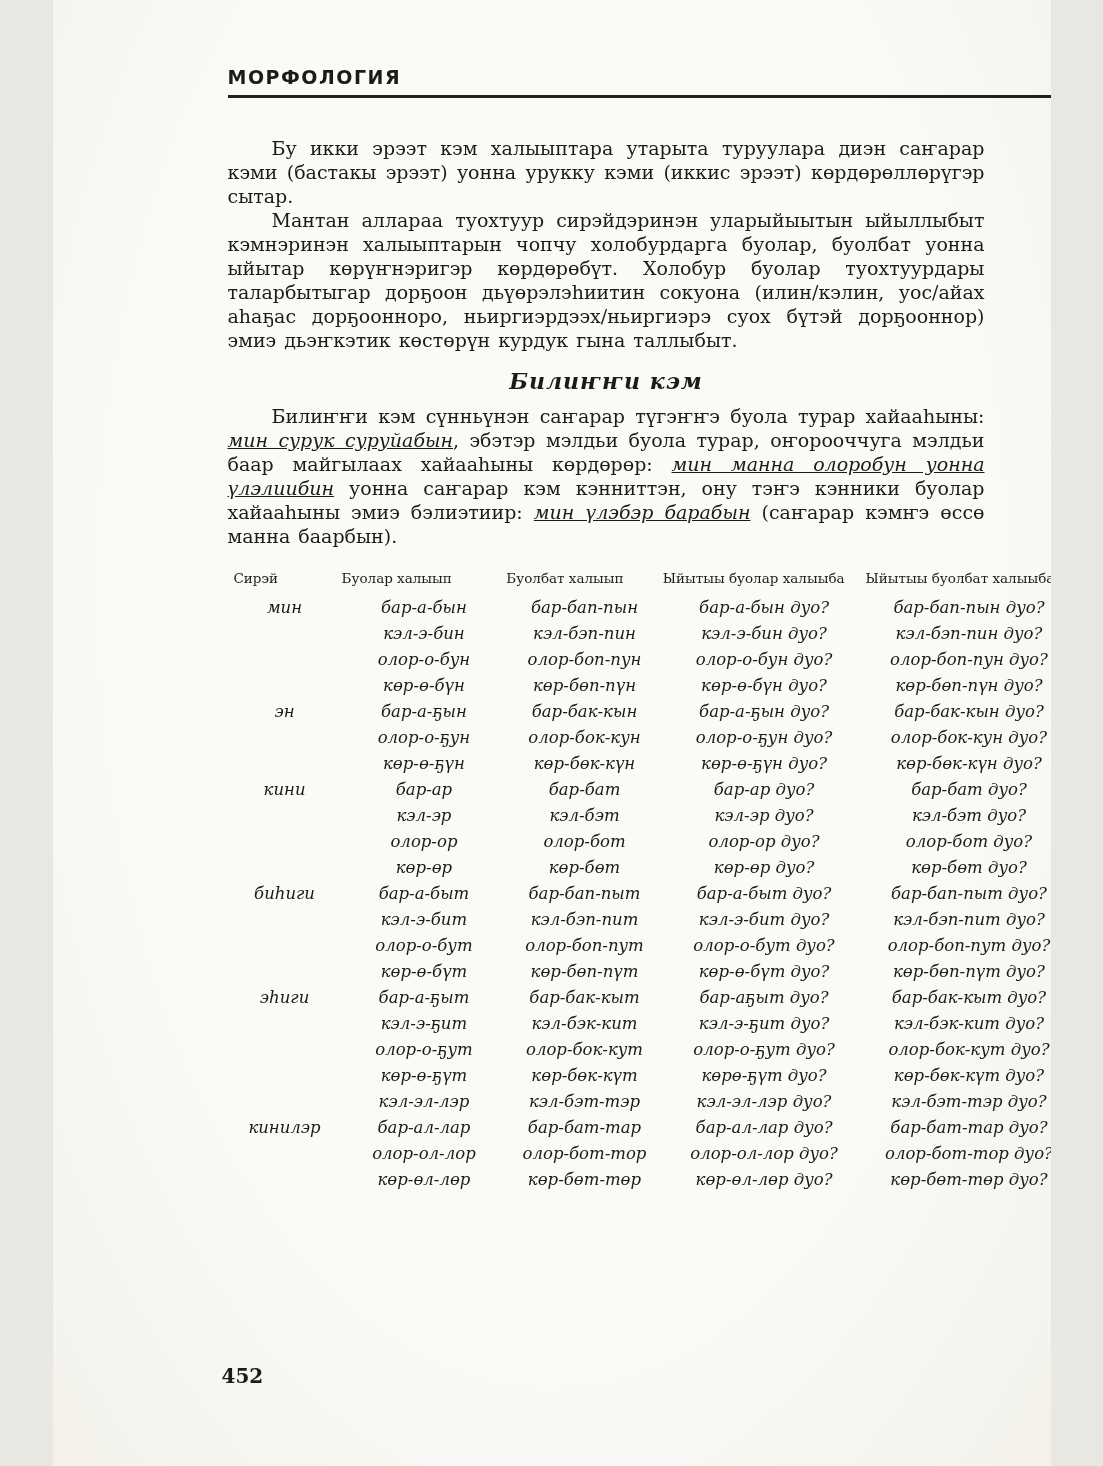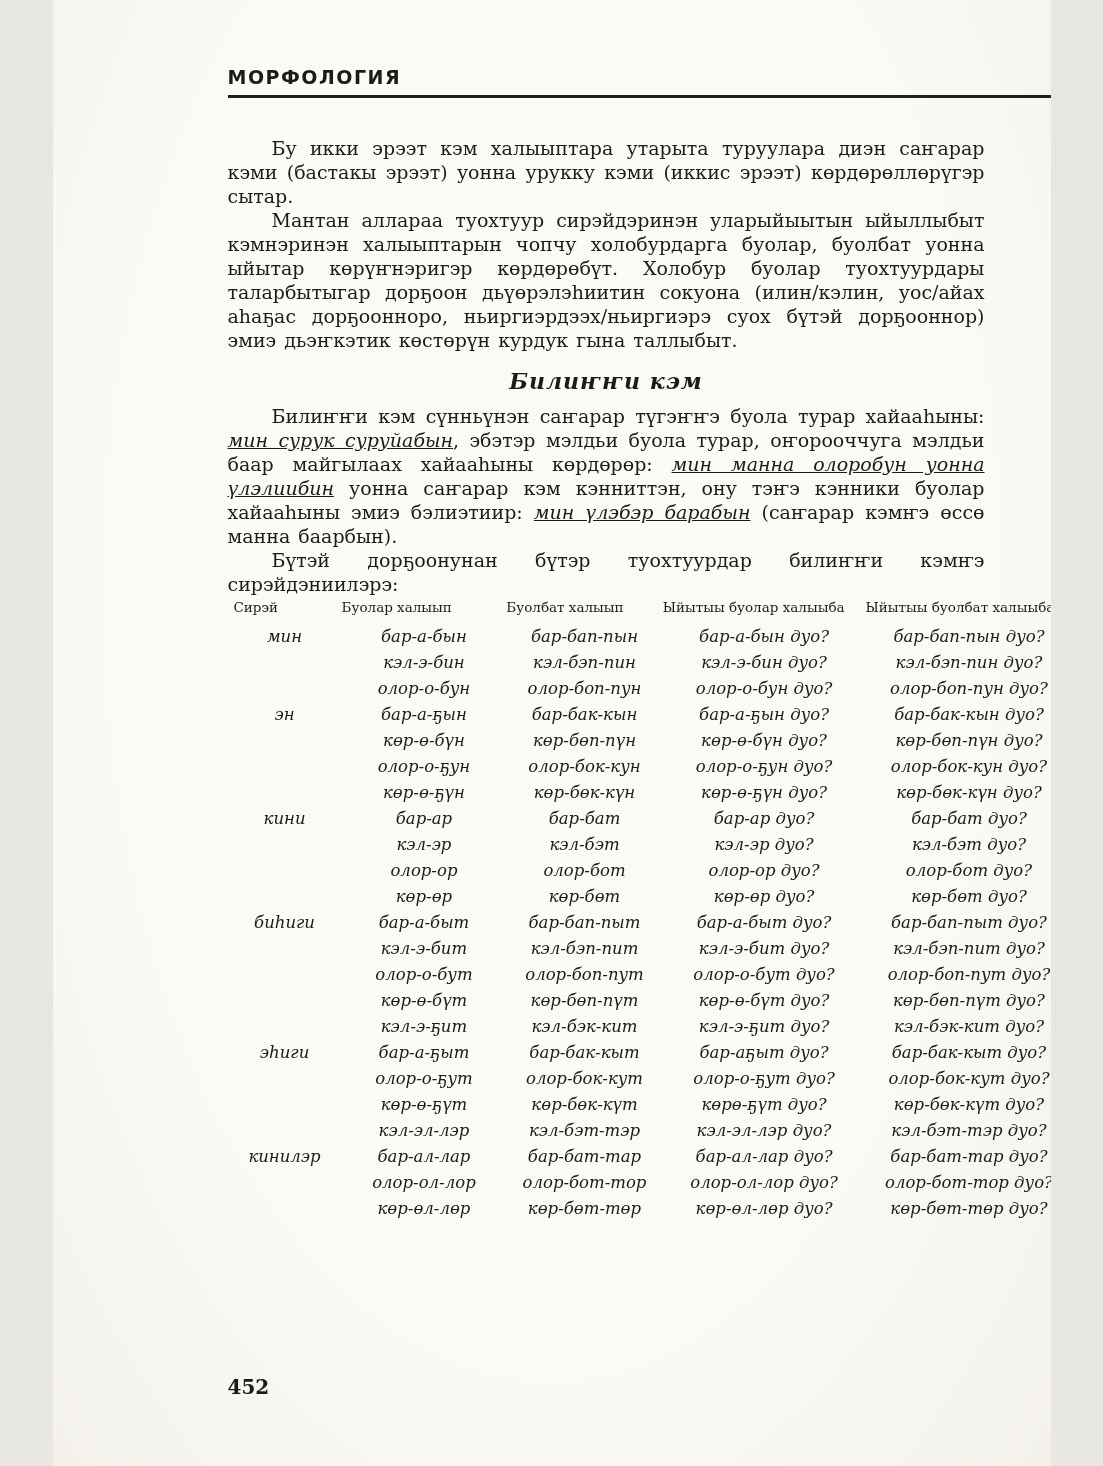--- a/index.html
+++ b/index.html
@@ -46,21 +46,21 @@
   .section-heading{
     width:757px;
     margin:16px 0 10px 0;
     text-align:center;
     font-size:22px;
     font-weight:bold;
     font-style:italic;
     letter-spacing:1px;
   }
   .tbl{
-    margin-top:3px;
+    margin-top:22px;
     width:845px;
     border-collapse:collapse;
     table-layout:fixed;
   }
   .tbl th{
     font-weight:normal;
     font-size:13.5px;
     padding:0 0 9px 0;
     text-align:left;
     white-space:nowrap;
@@ -69,43 +69,41 @@
   .tbl td{
     font-style:italic;
     font-size:16.5px;
     line-height:26px;
     padding:0;
     text-align:center;
     white-space:nowrap;
   }
   .page-number{
     position:absolute;
-    left:175px;top:1364px;
+    left:169px;top:1364px;
     font-size:20px;
     font-weight:bold;
-    margin-top:11px;
   }
 </style>
 </head>
 <body>
 
 <div class="page">
   <div class="content">
 
     <div class="running-head">МОРФОЛОГИЯ</div>
     <div class="rule"></div>
 
     <p class="bodytext p1">Бу икки эрээт кэм халыыптара утарыта туруулара диэн саҥарар кэми (бастакы эрээт) уонна урукку кэми (иккис эрээт) көрдөрөллөрүгэр сытар.</p>
     <p class="bodytext">Мантан аллараа туохтуур сирэйдэринэн уларыйыытын ыйыллыбыт кэмнэринэн халыыптарын чопчу холобурдарга буолар, буолбат уонна ыйытар көрүҥнэригэр көрдөрөбүт. Холобур буолар туохтуурдары таларбытыгар дорҕоон дьүөрэлэһиитин сокуона (илин/кэлин, уос/айах аһаҕас дорҕоонноро, ньиргиэрдээх/ньиргиэрэ суох бүтэй дорҕооннор) эмиэ дьэҥкэтик көстөрүн курдук гына таллыбыт.</p>
 
     <h2 class="section-heading">Билиҥҥи кэм</h2>
 
     <p class="bodytext"><span>Билиҥҥи кэм сүнньүнэн саҥарар түгэҥҥэ буола турар хайааһыны: </span><span class="it">мин сурук суруйабын</span><span>, эбэтэр мэлдьи буола турар, оҥорооччуга мэлдьи баар майгылаах хайааһыны көрдөрөр: </span><span class="it">мин манна олоробун уонна үлэлиибин</span><span> уонна саҥарар кэм кэнниттэн, ону тэҥэ кэнники буолар хайааһыны эмиэ бэлиэтиир: </span><span class="it">мин үлэбэр барабын</span><span> (саҥарар кэмҥэ өссө манна баарбын).</span></p>
 
-    <p class="bodytext">Бүтэй дорҕоонунан бүтэр туохтуурдар билиҥҥи кэмҥэ сирэйдэниилэрэ:</p>
 
     <table class="tbl">
       <colgroup>
         <col style="width:13.5%">
           <col style="width:19.5%">
           <col style="width:18.5%">
           <col style="width:24%">
           <col style="width:24.5%">
       </colgroup>
       <thead>
@@ -133,35 +131,35 @@
             <td>кэл-бэп-пин дуо?</td>
           </tr>
         <tr>
             <td></td>
             <td>олор-о-бун</td>
             <td>олор-боп-пун</td>
             <td>олор-о-бун дуо?</td>
             <td>олор-боп-пун дуо?</td>
           </tr>
         <tr>
+            <td></td>
+            <td>көр-ө-бүн</td>
+            <td>көр-бөп-пүн</td>
+            <td>көр-ө-бүн дуо?</td>
+            <td>көр-бөп-пүн дуо?</td>
+          </tr>
+        <tr>
             <td>эн</td>
             <td>бар-а-ҕын</td>
             <td>бар-бак-кын</td>
             <td>бар-а-ҕын дуо?</td>
             <td>бар-бак-кын дуо?</td>
           </tr>
         <tr>
             <td></td>
-            <td>көр-ө-бүн</td>
-            <td>көр-бөп-пүн</td>
-            <td>көр-ө-бүн дуо?</td>
-            <td>көр-бөп-пүн дуо?</td>
-          </tr>
-        <tr>
-            <td></td>
             <td>олор-о-ҕун</td>
             <td>олор-бок-кун</td>
             <td>олор-о-ҕун дуо?</td>
             <td>олор-бок-кун дуо?</td>
           </tr>
         <tr>
             <td></td>
             <td>көр-ө-ҕүн</td>
             <td>көр-бөк-күн</td>
             <td>көр-ө-ҕүн дуо?</td>
@@ -217,35 +215,35 @@
             <td>олор-боп-пут дуо?</td>
           </tr>
         <tr>
             <td></td>
             <td>көр-ө-бүт</td>
             <td>көр-бөп-пүт</td>
             <td>көр-ө-бүт дуо?</td>
             <td>көр-бөп-пүт дуо?</td>
           </tr>
         <tr>
-            <td></td>
-            <td>кэл-э-ҕит</td>
-            <td>кэл-бэк-кит</td>
-            <td>кэл-э-ҕит дуо?</td>
-            <td>кэл-бэк-кит дуо?</td>
-          </tr>
-        <tr>
             <td>эһиги</td>
             <td>бар-а-ҕыт</td>
             <td>бар-бак-кыт</td>
             <td>бар-аҕыт дуо?</td>
             <td>бар-бак-кыт дуо?</td>
           </tr>
         <tr>
             <td></td>
+            <td>кэл-э-ҕит</td>
+            <td>кэл-бэк-кит</td>
+            <td>кэл-э-ҕит дуо?</td>
+            <td>кэл-бэк-кит дуо?</td>
+          </tr>
+        <tr>
+            <td></td>
             <td>олор-о-ҕут</td>
             <td>олор-бок-кут</td>
             <td>олор-о-ҕут дуо?</td>
             <td>олор-бок-кут дуо?</td>
           </tr>
         <tr>
             <td></td>
             <td>көр-ө-ҕүт</td>
             <td>көр-бөк-күт</td>
             <td>көрө-ҕүт дуо?</td>

